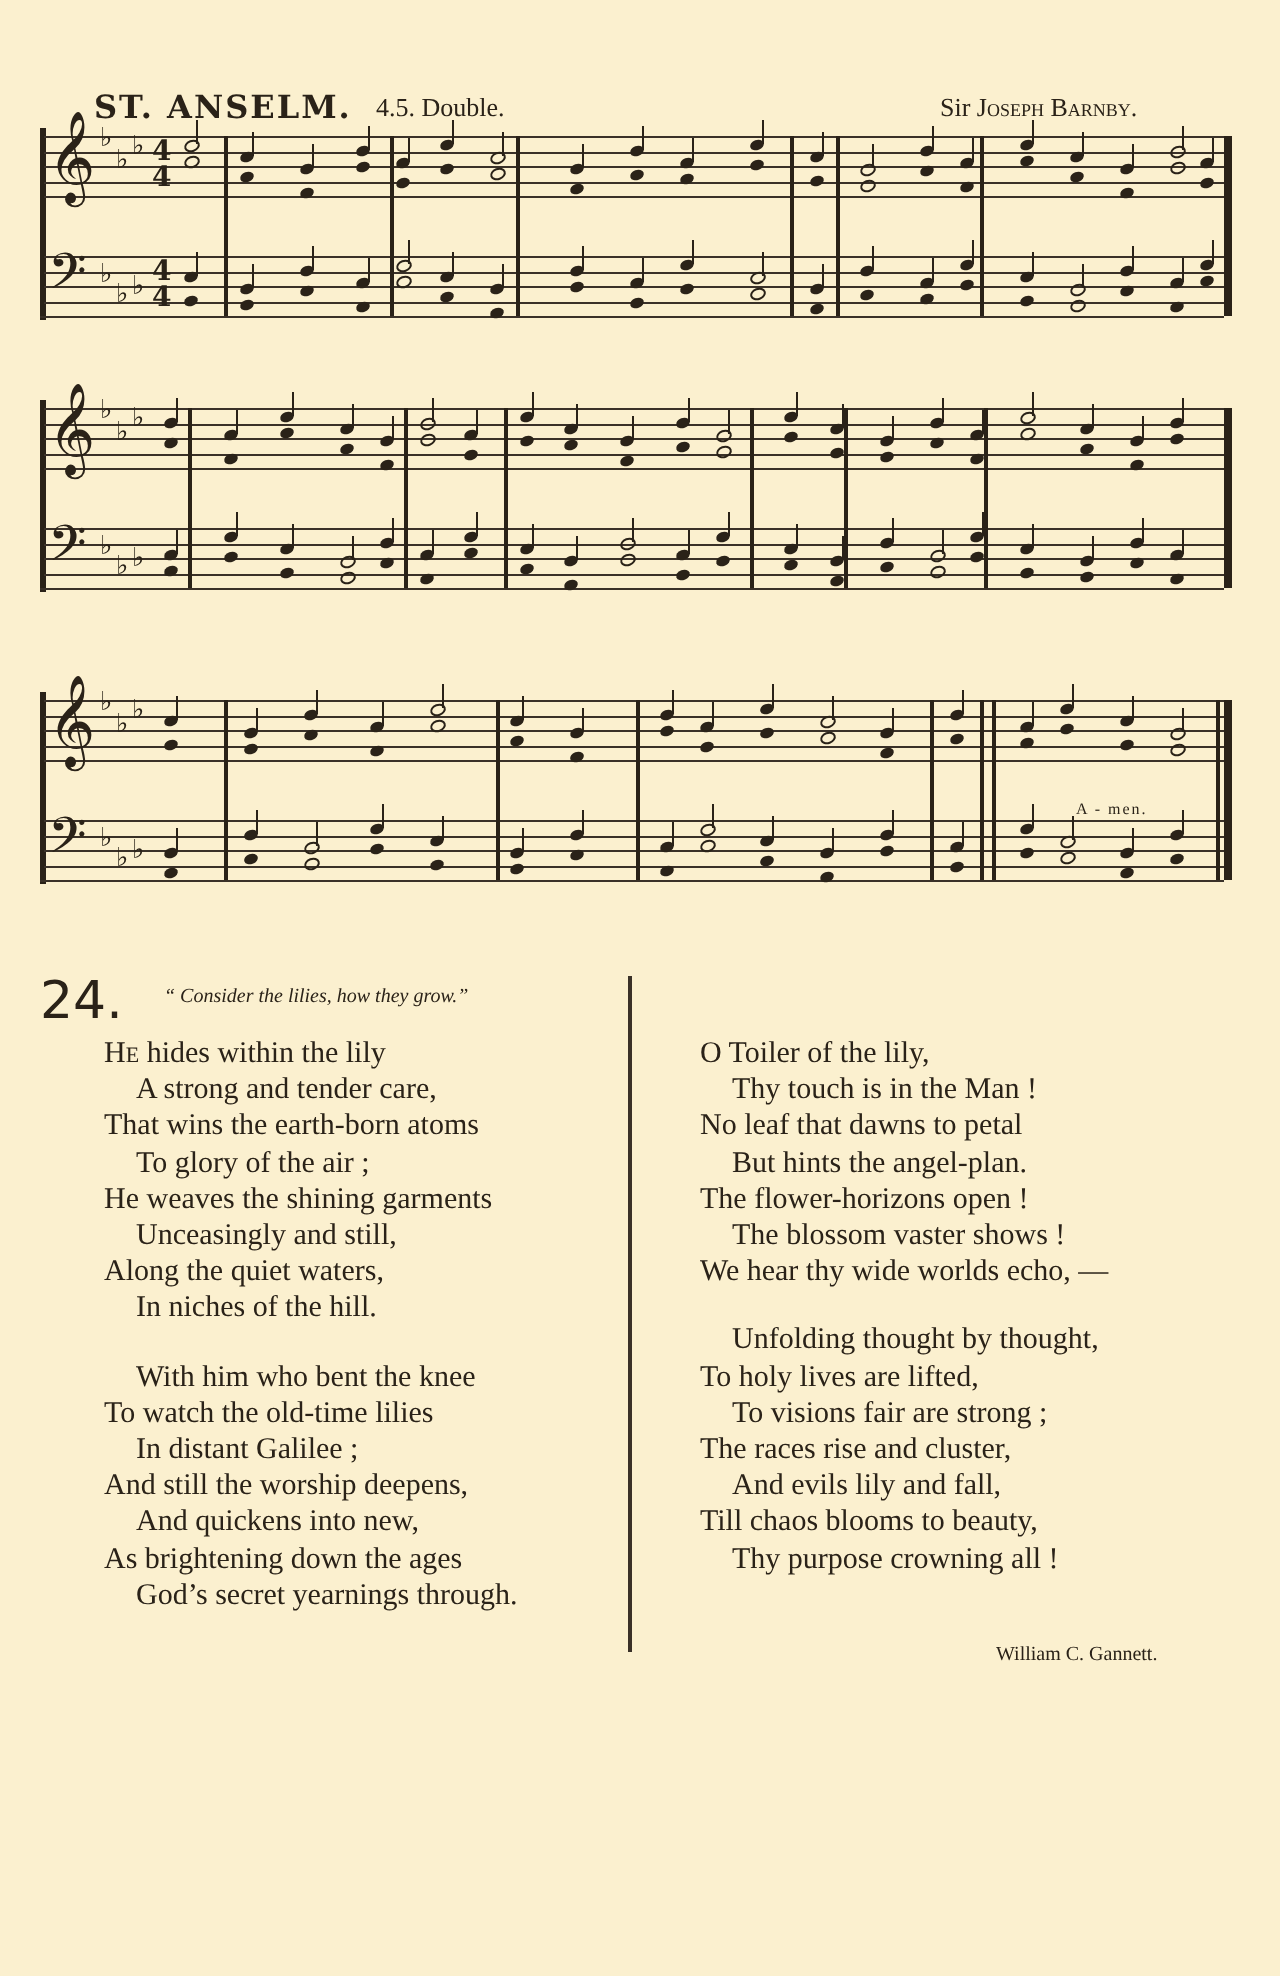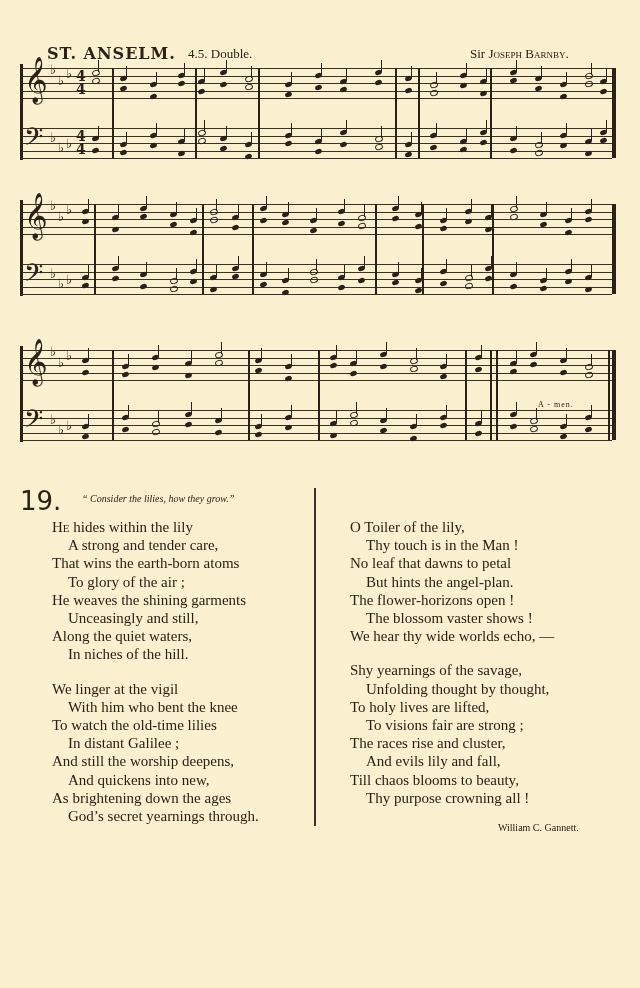--- a/index.html
+++ b/index.html
@@ -487,58 +487,56 @@
     <div class="bar" style="left: 298px; top: 4px; height: 90px;"></div>
     <div class="bar" style="left: 445px; top: 4px; height: 90px;"></div>
     <div class="bar" style="left: 470px; top: 4px; height: 90px;"></div>
     <div class="bar" style="left: 476px; top: 4px; height: 90px;"></div>
     <div class="bar" style="left: 588px; top: 4px; height: 90px;"></div>
     <div class="bar thick" style="left: 592px; top: 4px; height: 90px;"></div>
   </div>
 
 <div class="abs amen">A - men.</div>
 
-<div class="abs hymn-num">19.</div>
+<div class="abs hymn-num">24.</div>
 <div class="abs epigraph">“ Consider the lilies, how they grow.”</div>
 <div class="abs divider"></div>
 
 <div class="col" style="left:52px;top:518px;" id="leftcol">
     <div class="stanza">
       <p class=""><span class="sc">He</span> hides within the lily</p>
       <p class="in">A strong and tender care,</p>
       <p class="">That wins the earth-born atoms</p>
       <p class="in">To glory of the air ;</p>
       <p class="">He weaves the shining garments</p>
       <p class="in">Unceasingly and still,</p>
       <p class="">Along the quiet waters,</p>
       <p class="in">In niches of the hill.</p>
     </div>
     <div class="stanza">
-      <p class="">We linger at the vigil</p>
       <p class="in">With him who bent the knee</p>
       <p class="">To watch the old-time lilies</p>
       <p class="in">In distant Galilee ;</p>
       <p class="">And still the worship deepens,</p>
       <p class="in">And quickens into new,</p>
       <p class="">As brightening down the ages</p>
       <p class="in">God’s secret yearnings through.</p>
     </div>
   </div>
 <div class="col" style="left:350px;top:518px;" id="rightcol">
     <div class="stanza">
       <p class="">O Toiler of the lily,</p>
       <p class="in">Thy touch is in the Man !</p>
       <p class="">No leaf that dawns to petal</p>
       <p class="in">But hints the angel-plan.</p>
       <p class="">The flower-horizons open !</p>
       <p class="in">The blossom vaster shows !</p>
       <p class="">We hear thy wide worlds echo, —</p>
     </div>
     <div class="stanza">
-      <p class="">Shy yearnings of the savage,</p>
       <p class="in">Unfolding thought by thought,</p>
       <p class="">To holy lives are lifted,</p>
       <p class="in">To visions fair are strong ;</p>
       <p class="">The races rise and cluster,</p>
       <p class="in">And evils lily and fall,</p>
       <p class="">Till chaos blooms to beauty,</p>
       <p class="in">Thy purpose crowning all !</p>
     </div>
   </div>
 

